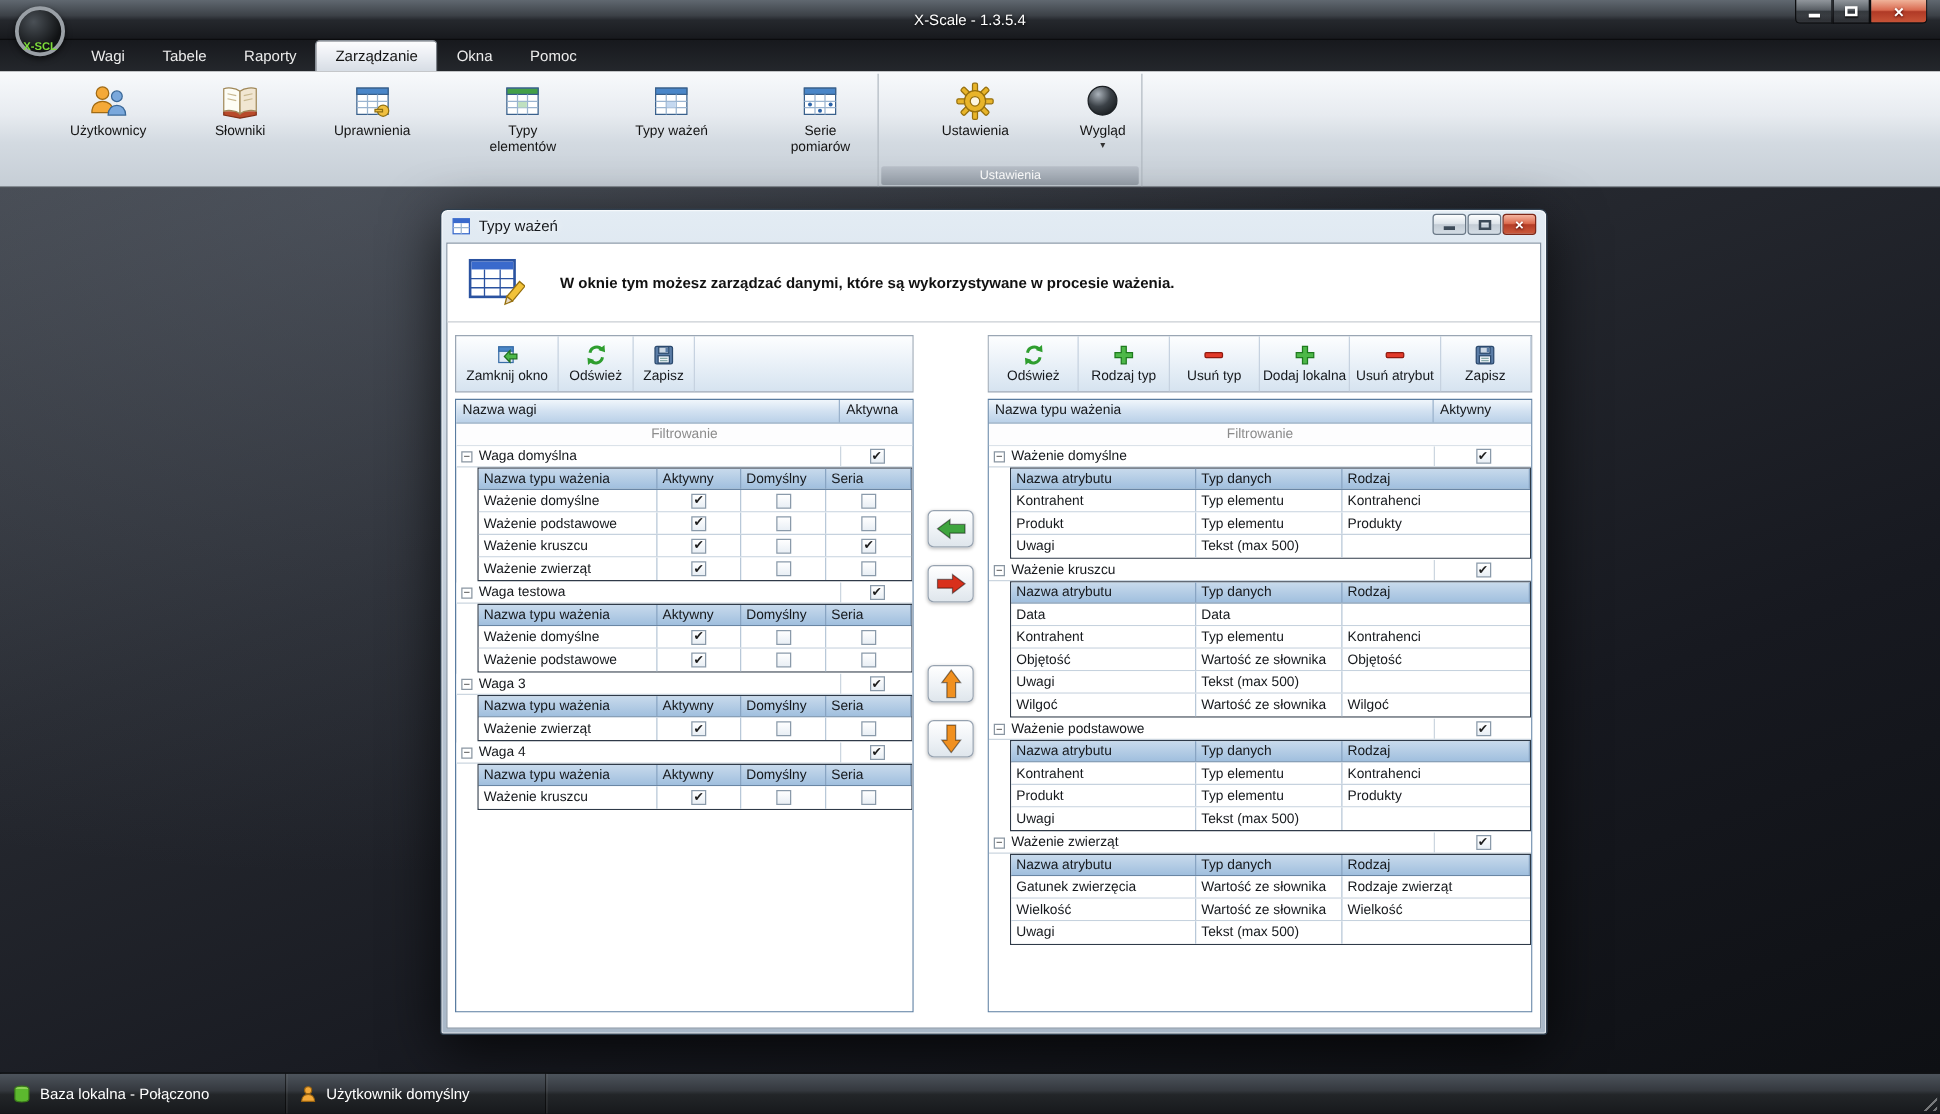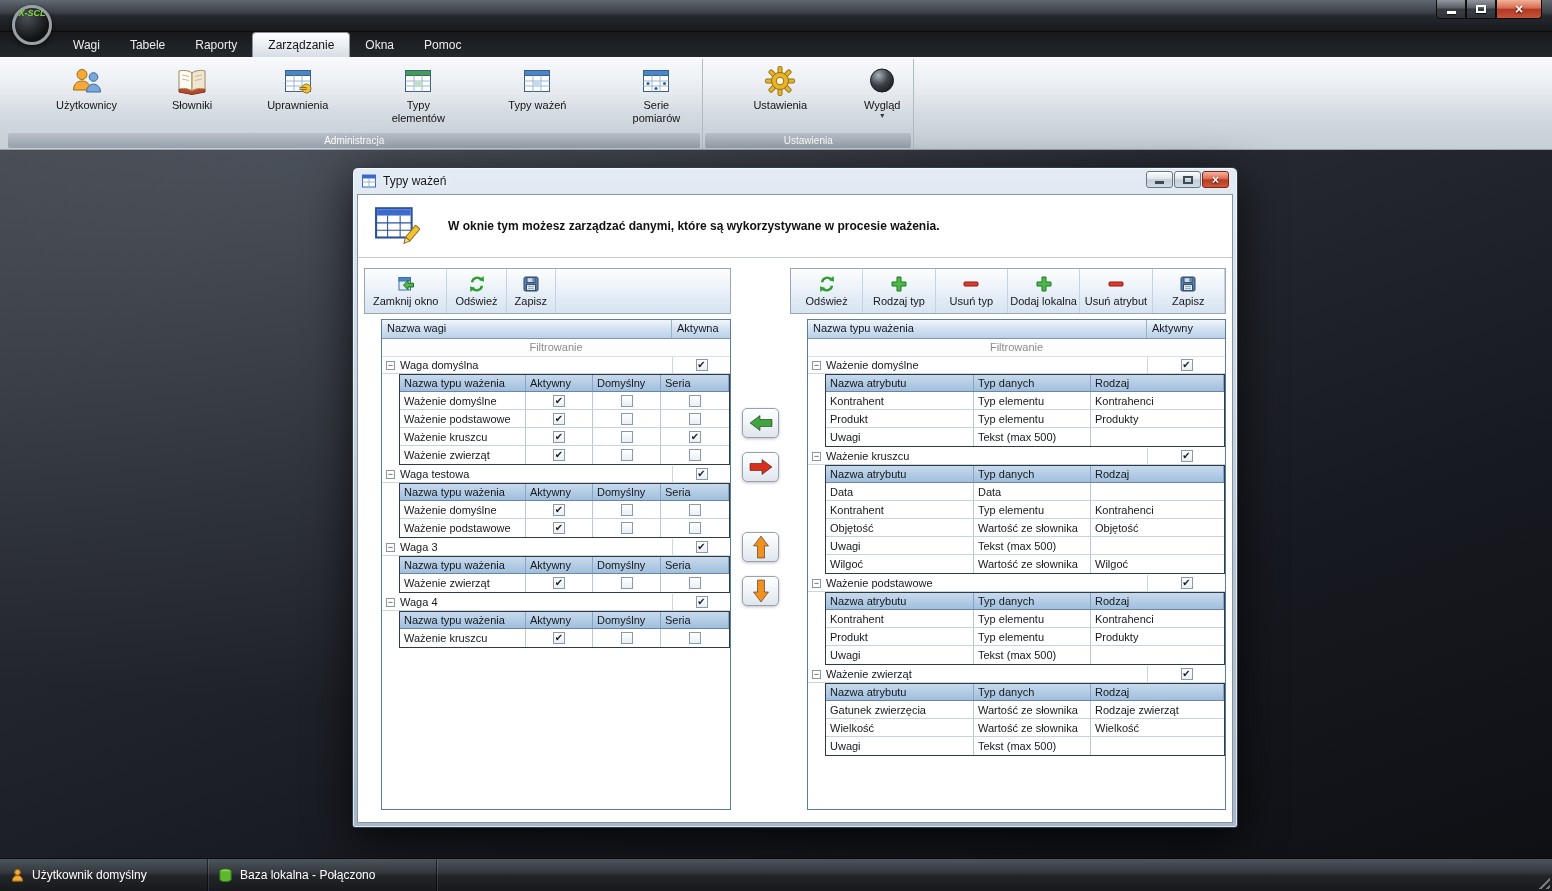--- a/index.html
+++ b/index.html
@@ -7,21 +7,21 @@
   body{font-family:"Liberation Sans",sans-serif;background:#000;}
   .screen{position:relative;width:1552px;height:891px;display:flex;flex-direction:column;background:#1a1d21;}
 
   
   .titlebar{height:32px;flex-shrink:0;position:relative;display:flex;align-items:center;
     background:linear-gradient(#606870 0%,#3c4147 40%,#25282d 52%,#17191d 100%);
     border-bottom:1px solid #0a0b0d;}
   .logo{position:absolute;left:12px;top:5px;width:40px;height:40px;border-radius:50%;z-index:9;
     background:radial-gradient(circle at 35% 28%,#4a5056,#101214 68%);
     border:3px solid #9aa0a6;box-shadow:0 2px 5px rgba(0,0,0,.6);
-    color:#7ddc3a;font-weight:bold;font-size:9px;display:flex;align-items:flex-start;justify-content:center;font-style:italic;}
+    color:#7ddc3a;font-weight:bold;font-size:9px;display:flex;align-items:flex-end;justify-content:center;}
   .title{flex:1;text-align:center;color:#fff;font-size:12px;text-shadow:0 1px 3px #000;}
   .winbtns{position:absolute;right:10px;top:0;display:flex;}
   .wbtn{width:30px;height:19px;border:1px solid #0c0d0f;border-top:none;display:flex;align-items:center;justify-content:center;
     background:linear-gradient(rgba(255,255,255,.3),rgba(255,255,255,.08) 45%,rgba(0,0,0,.25) 50%,rgba(255,255,255,.07));}
   .wbtn.first{border-radius:0 0 0 4px;}
   .wbtn.close{width:46px;border-radius:0 0 4px 0;
     background:linear-gradient(#f0b39a,#d96a50 45%,#b03a26 52%,#c85438);}
   .g-min{width:9px;height:3px;background:#fff;margin-top:6px;box-shadow:0 1px 1px rgba(0,0,0,.7);}
   .g-max{width:10px;height:8px;border:2px solid #fff;box-shadow:0 1px 1px rgba(0,0,0,.7);}
   .g-x{color:#fff;font-size:14px;font-weight:bold;line-height:1;text-shadow:0 1px 2px #400;}
@@ -81,21 +81,21 @@
   
   .ptoolbar{height:46px;flex-shrink:0;margin-bottom:5px;border:1px solid #9aa6b4;display:flex;
     background:linear-gradient(#fdfeff,#eaf1f8 48%,#d6e3f0);}
   .tbtn{display:flex;flex-direction:column;align-items:center;justify-content:center;gap:2px;padding:2px 8px;border-right:1px solid #c6d2e0;}
   .pright .tbtn{flex:1;padding:2px 2px;}
   .ticon{width:18px;height:18px;display:flex;align-items:center;justify-content:center;}
   .ticon svg{width:18px;height:18px;display:block;}
   .tlabel{font-size:11px;color:#15181c;white-space:nowrap;}
 
   
-  .tablebox{flex:1;border:1px solid #5a7ca0;background:#fff;display:flex;flex-direction:column;overflow:hidden;margin-left:17px;}
+  .tablebox{flex:1;border:1px solid #5a7ca0;background:#fff;display:flex;flex-direction:column;overflow:hidden;}
   .thead{height:19px;flex-shrink:0;display:flex;border-bottom:1px solid #7a96b4;
     background:linear-gradient(#f0f6fb,#d2e1f1 50%,#bad1e8);}
   .hname{flex:1;font-size:11px;padding:2px 5px;border-right:1px solid #9ab2cc;color:#15181c;}
   .hactive{width:58px;font-size:11px;padding:2px 5px;color:#15181c;}
   .pright .hactive{width:78px;}
   .filterrow{height:18px;flex-shrink:0;text-align:center;font-size:11px;color:#8c8c8c;background:#fdfdfe;border-bottom:1px solid #dbe2e9;line-height:17px;}
   .groups{flex:1;overflow:hidden;}
 
   
   .grow{height:17px;display:flex;align-items:center;border-bottom:1px solid #ccd6e0;font-size:11px;color:#15181c;background:#fff;}
@@ -139,20 +139,21 @@
 </style>
 </head>
 <body>
 
 <div class="screen">
 
   <div class="titlebar">
     <div class="logo">
       <span>X-SCL</span>
     </div>
+    <div class="title">X-Scale - 1.3.5.4</div>
     <div class="winbtns">
       <div class="wbtn first">
           <span class="g-min"></span>
         </div>
       <div class="wbtn">
           <span class="g-max"></span>
         </div>
       <div class="wbtn close">
           <span class="g-x">×</span>
         </div>
@@ -262,21 +263,20 @@
                     <line x1="20" y1="10.5" x2="20" y2="26.5"></line>
                   </g>
                   <circle cx="8" cy="18.5" r="1.6" fill="#2a62a8"></circle>
                   <circle cx="16" cy="23.5" r="1.6" fill="#2a62a8"></circle>
                   <circle cx="24.5" cy="18.5" r="1.6" fill="#2a62a8"></circle>
                 </svg>
               </span>
               <span class="rlabel">Serie pomiarów</span>
             </div>
           </div>
-          <div class="rglabel">Administracja</div>
         </div>
         <div class="rgroup">
           <div class="rbtns">
             <div class="rbtn">
               <span class="ricon">
                 <svg viewBox="0 0 32 32">
                   <g fill="#e8b429" stroke="#97700e">
                     <rect x="14" y="1.5" width="4" height="29" rx="1.2"></rect>
                     <rect x="14" y="1.5" width="4" height="29" rx="1.2" transform="rotate(45 16 16)"></rect>
                     <rect x="14" y="1.5" width="4" height="29" rx="1.2" transform="rotate(90 16 16)"></rect>
@@ -806,34 +806,34 @@
                 </div>
             </div>
           </div>
 
         </div>
       </div>
     </div>
   </div>
 
   <div class="statusbar">
+    <div class="sb-cell c1">
+      <span class="sbicon">
+        <svg viewBox="0 0 16 16">
+            <ellipse cx="8" cy="3.5" rx="6" ry="2.5" fill="#8ed457" stroke="#3a7a1a"></ellipse>
+            <path d="M2 3.5 V12 C2 13.4 4.7 14.5 8 14.5 S14 13.4 14 12 V3.5" fill="#5cb82e" stroke="#3a7a1a"></path>
+          </svg>
+      </span>
+      <span>Baza lokalna - Połączono</span>
+    </div>
     <div class="sb-cell c2">
       <span class="sbicon">
         <svg viewBox="0 0 16 16">
             <circle cx="8" cy="4.5" r="3" fill="#f4a938" stroke="#9a6410"></circle>
             <path d="M2.5 14c0-4 2.5-6 5.5-6s5.5 2 5.5 6z" fill="#f4a938" stroke="#9a6410"></path>
           </svg>
       </span>
       <span>Użytkownik domyślny</span>
     </div>
-    <div class="sb-cell c1">
-      <span class="sbicon">
-        <svg viewBox="0 0 16 16">
-            <ellipse cx="8" cy="3.5" rx="6" ry="2.5" fill="#8ed457" stroke="#3a7a1a"></ellipse>
-            <path d="M2 3.5 V12 C2 13.4 4.7 14.5 8 14.5 S14 13.4 14 12 V3.5" fill="#5cb82e" stroke="#3a7a1a"></path>
-          </svg>
-      </span>
-      <span>Baza lokalna - Połączono</span>
-    </div>
     <div class="grip"></div>
   </div>
 
 </div>
 
 </body></html>

